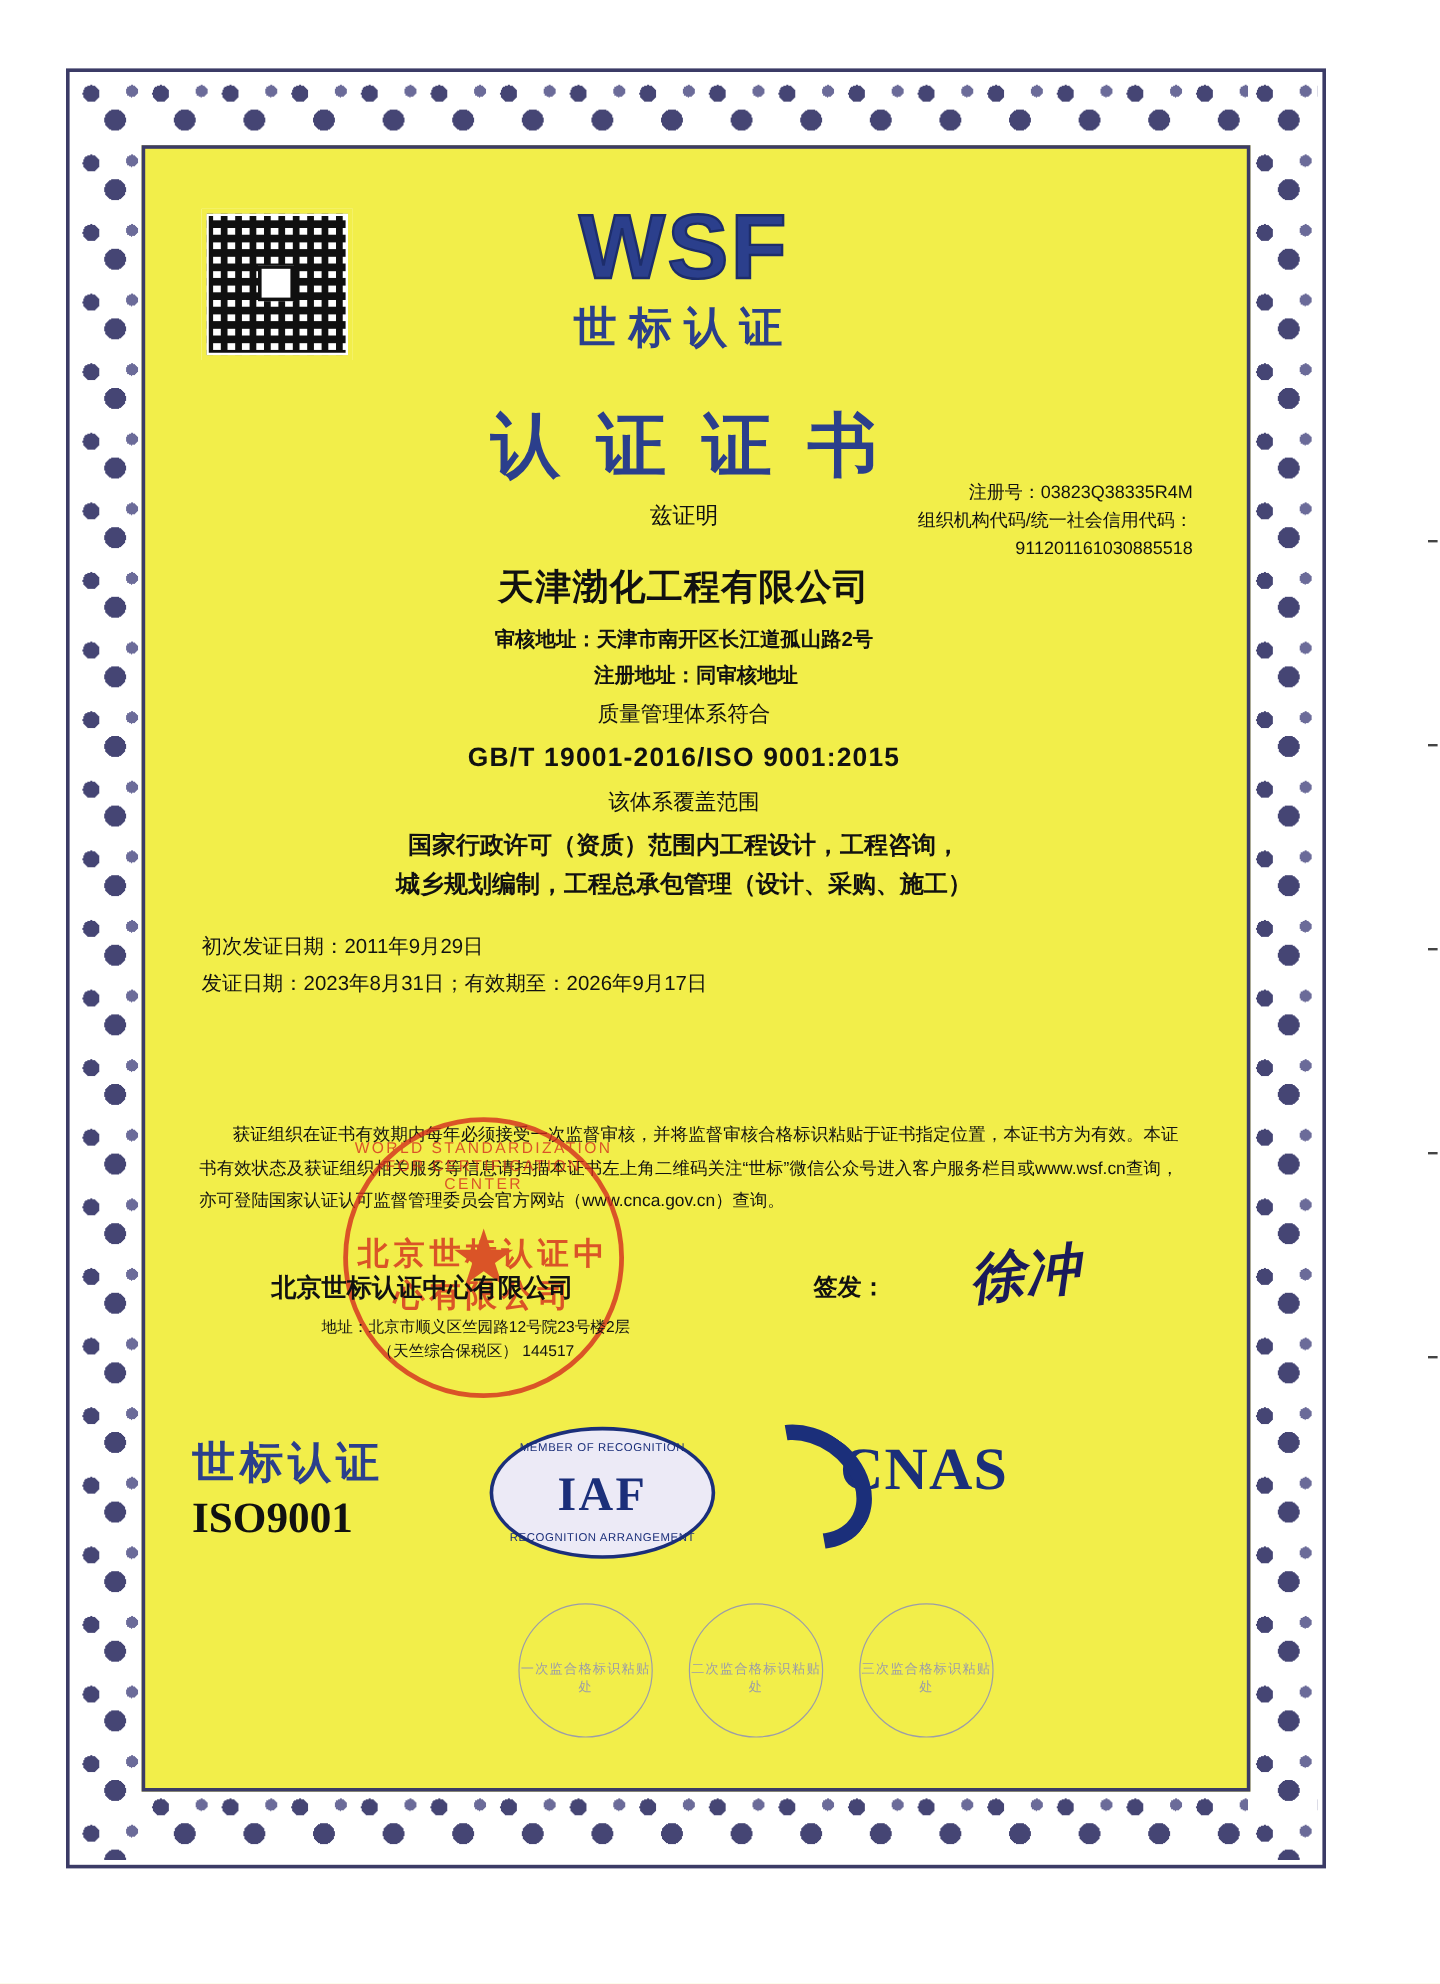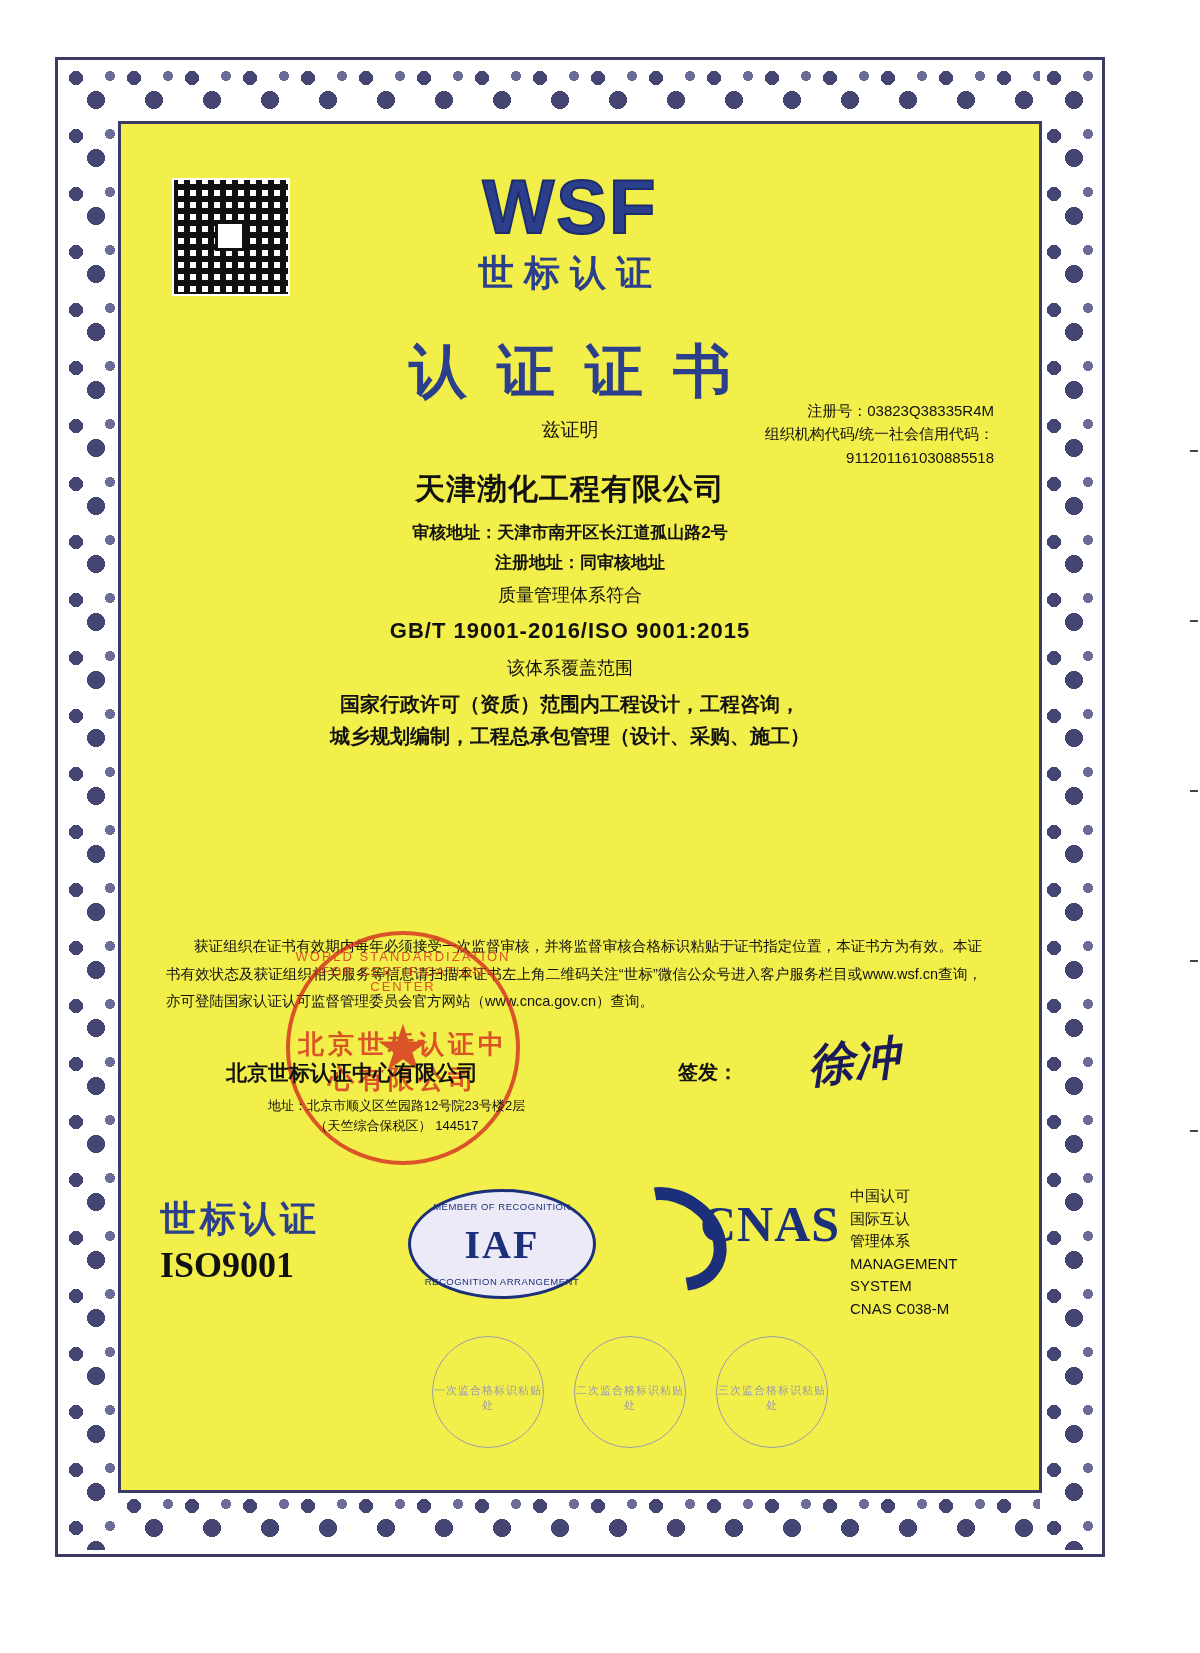--- a/index.html
+++ b/index.html
@@ -207,20 +207,24 @@
     <div class="zi">兹证明</div>
     <div class="company">天津渤化工程有限公司</div>
     <div class="line-c addr1">审核地址：天津市南开区长江道孤山路2号</div>
     <div class="line-c addr2">注册地址：同审核地址</div>
     <div class="line-c sysline">质量管理体系符合</div>
     <div class="line-c std">GB/T 19001-2016/ISO 9001:2015</div>
     <div class="line-c scope-h">该体系覆盖范围</div>
     <div class="line-c scope1">国家行政许可（资质）范围内工程设计，工程咨询，</div>
     <div class="line-c scope2">城乡规划编制，工程总承包管理（设计、采购、施工）</div>
 
+    <div class="dates">
+      <div>初次发证日期：2011年9月29日</div>
+      <div>发证日期：2023年8月31日；有效期至：2026年9月17日</div>
+    </div>
 
     <div class="para">获证组织在证书有效期内每年必须接受一次监督审核，并将监督审核合格标识粘贴于证书指定位置，本证书方为有效。本证书有效状态及获证组织相关服务等信息请扫描本证书左上角二维码关注“世标”微信公众号进入客户服务栏目或www.wsf.cn查询，亦可登陆国家认证认可监督管理委员会官方网站（www.cnca.gov.cn）查询。</div>
 
     <div class="stamp">
       <div class="arc-top">WORLD STANDARDIZATION FOR CERTIFICATION CENTER</div>
       <div class="cn-text">北京世标认证中心有限公司</div>
       <div class="star">★</div>
     </div>
 
     <div class="issuer">北京世标认证中心有限公司</div>
@@ -242,27 +246,20 @@
         <div class="top-t">MEMBER OF RECOGNITION</div>
         <div class="mid">IAF</div>
         <div class="bot-t">RECOGNITION ARRANGEMENT</div>
       </div>
 
       <div class="cnas">
         <div class="swoosh"></div>
         <div class="txt">CNAS</div>
       </div>
 
-      <div class="cnas-info">
-        <div>中国认可</div>
-        <div>国际互认</div>
-        <div>管理体系</div>
-        <div class="en">MANAGEMENT SYSTEM</div>
-        <div class="en">CNAS C038-M</div>
-      </div>
     </div>
 
     <div class="seals">
       <div class="seal s1">
           <span>一次监合格标识粘贴处</span>
         </div>
       <div class="seal s2">
           <span>二次监合格标识粘贴处</span>
         </div>
       <div class="seal s3">

